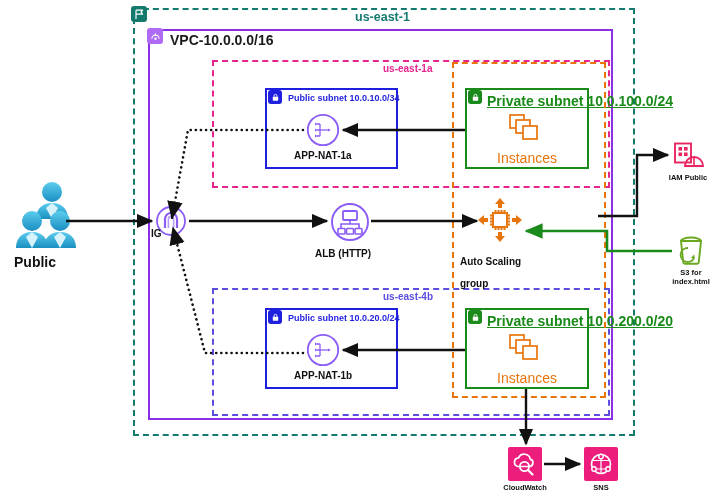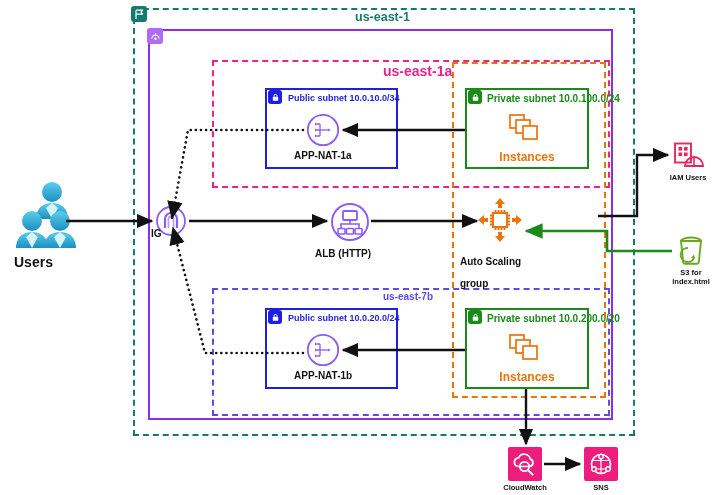--- a/index.html
+++ b/index.html
@@ -17,27 +17,27 @@
   .asg{border:2.5px dashed #e8740c;}
   .pub-subnet{border:2.5px solid #1f1fe0;background:#fff;}
   .priv-subnet{border:2.5px solid #1a8a1a;background:#fff;}
 
   .corner-icon{position:absolute;width:16px;height:16px;border-radius:3px;
                display:flex;align-items:center;justify-content:center;}
 
   .lbl{position:absolute;font-weight:bold;white-space:nowrap;}
   .lbl-region{color:#157a6e;font-size:12.5px;}
   .lbl-vpc{color:#1a1a1a;font-size:14px;}
-  .lbl-az-a{color:#e6238f;font-size:14px;}
+  .lbl-az-a{color:#e6238f;font-size:10px;}
   .lbl-az-b{color:#5b4de0;font-size:10px;}
   .lbl-subnet-pub{color:#1f1fe0;font-size:9px;}
-  .lbl-subnet-priv{color:#1a8a1a;font-size:10px;}
+  .lbl-subnet-priv{color:#1a8a1a;font-size:14px;text-decoration:underline;}
   .lbl-node{color:#111;font-size:10px;text-align:left;}
   .lbl-node-sm{color:#111;font-size:7.5px;text-align:center;line-height:9px;}
-  .lbl-inst{color:#e8740c;font-size:12px;font-weight:bold;text-align:center;}
+  .lbl-inst{color:#e8740c;font-size:14px;font-weight:normal;text-align:center;}
   .lbl-users{color:#111;font-size:14px;font-weight:bold;}
 
   svg.ov{position:absolute;left:0;top:0;width:720px;height:495px;overflow:visible;
          pointer-events:none;}
 </style>
 </head>
 <body>
 
 <div id="canvas">
 
@@ -50,20 +50,21 @@
   <div class="lbl lbl-region" style="left:355px;top:10px;">us-east-1</div>
 
   <div class="box vpc" style="left:148px;top:29px;width:465px;height:391px;"></div>
   <div class="corner-icon" style="left:147px;top:28px;background:#b06bf5;">
     <svg width="11" height="11" viewBox="0 0 12 12">
       <path d="M2 8.5 a4 4 0 0 1 8 0" stroke="#fff" stroke-width="1.1" fill="none"></path>
       <circle cx="6" cy="8.5" r="1.3" fill="#fff"></circle>
       <path d="M6 4.5 v-2" stroke="#fff" stroke-width="1.1"></path>
     </svg>
   </div>
+  <div class="lbl lbl-vpc" style="left:170px;top:32px;">VPC-10.0.0.0/16</div>
 
   <div class="box az-a" style="left:212px;top:60px;width:398px;height:128px;"></div>
   <div class="lbl lbl-az-a" style="left:383px;top:63px;">us-east-1a</div>
 
   <div class="box pub-subnet" style="left:265px;top:88px;width:133px;height:81px;"></div>
   <div class="corner-icon" style="left:268px;top:90px;width:14px;height:14px;background:#1f1fe0;">
     <svg width="9" height="9" viewBox="0 0 10 10">
         <rect x="2" y="4.3" width="6" height="4.4" rx="0.7" fill="#fff"></rect>
       <path d="M3.4 4.3 V3.1 a1.6 1.6 0 0 1 3.2 0 V4.3" stroke="#fff" stroke-width="1" fill="none"></path>
       </svg>
@@ -100,21 +101,21 @@
   <div style="position:absolute;left:508px;top:113px;">
     <svg width="36" height="32" viewBox="0 0 36 32" fill="none" stroke="#e8740c" stroke-width="1.7">
       <rect x="2" y="2" width="14" height="13"></rect>
       <rect x="8" y="7" width="14" height="13" fill="#fff"></rect>
       <rect x="15" y="13" width="14" height="13" fill="#fff"></rect>
     </svg>
   </div>
   <div class="lbl lbl-inst" style="left:497px;top:150px;width:60px;">Instances</div>
 
   <div class="box az-b" style="left:212px;top:288px;width:398px;height:128px;"></div>
-  <div class="lbl lbl-az-b" style="left:383px;top:291px;">us-east-7b</div>
+  <div class="lbl lbl-az-b" style="left:383px;top:291px;">us-east-4b</div>
 
   <div class="box pub-subnet" style="left:265px;top:308px;width:133px;height:81px;"></div>
   <div class="corner-icon" style="left:268px;top:310px;width:14px;height:14px;background:#1f1fe0;">
     <svg width="9" height="9" viewBox="0 0 10 10">
         <rect x="2" y="4.3" width="6" height="4.4" rx="0.7" fill="#fff"></rect>
       <path d="M3.4 4.3 V3.1 a1.6 1.6 0 0 1 3.2 0 V4.3" stroke="#fff" stroke-width="1" fill="none"></path>
       </svg>
   </div>
   <div class="lbl lbl-subnet-pub" style="left:288px;top:313px;">Public subnet 10.0.20.0/24</div>
 
@@ -194,21 +195,21 @@
         <path d="M22 52 c-11 0 -16 7 -16 16 h32 c0 -9 -5 -16 -16 -16z" fill="url(#ug)"></path>
         <path d="M22 52 l-6 5 l6 11 l6 -11 z" fill="#d7f2fb"></path>
       </g>
       <g>
         <circle cx="50" cy="41" r="10" fill="url(#ug)"></circle>
         <path d="M50 52 c-11 0 -16 7 -16 16 h32 c0 -9 -5 -16 -16 -16z" fill="url(#ug)"></path>
         <path d="M50 52 l-6 5 l6 11 l6 -11 z" fill="#d7f2fb"></path>
       </g>
     </svg>
   </div>
-  <div class="lbl lbl-users" style="left:14px;top:254px;">Users</div>
+  <div class="lbl lbl-users" style="left:14px;top:254px;">Public</div>
 
   <div style="position:absolute;left:155px;top:205px;">
     <svg width="32" height="32" viewBox="0 0 32 32">
       <circle cx="16" cy="16" r="14" fill="#fff" stroke="#8b5cf6" stroke-width="1.8"></circle>
       <path d="M10 23 V14 a6 6 0 0 1 12 0 V23" stroke="#8b5cf6" stroke-width="2.2" fill="none"></path>
       <path d="M13.4 23 V14 a2.6 2.6 0 0 1 5.2 0 V23" stroke="#b79bf8" stroke-width="1.6" fill="none"></path>
     </svg>
   </div>
   <div class="lbl lbl-node" style="left:151px;top:228px;width:40px;">IG</div>
 
@@ -230,21 +231,21 @@
       <g fill="#e8265f">
         <rect x="6.5" y="5" width="3.6" height="3.6"></rect>
           <rect x="12" y="5" width="3.6" height="3.6"></rect>
         <rect x="6.5" y="10.5" width="3.6" height="3.6"></rect>
           <rect x="12" y="10.5" width="3.6" height="3.6"></rect>
       </g>
       <path d="M13 24 a9 9 0 0 1 18 0 z" fill="none" stroke="#e8265f" stroke-width="1.9"></path>
       <path d="M22 15.3 v8.7" stroke="#e8265f" stroke-width="1.6"></path>
     </svg>
   </div>
-  <div class="lbl lbl-node-sm" style="left:655px;top:173px;width:66px;">IAM Users</div>
+  <div class="lbl lbl-node-sm" style="left:655px;top:173px;width:66px;">IAM Public</div>
 
   <div style="position:absolute;left:675px;top:236px;">
     <svg width="32" height="32" viewBox="0 0 32 32">
       <path d="M6 5 h20 l-2.2 21 a2 2 0 0 1 -2 1.8 H10.2 a2 2 0 0 1 -2 -1.8 z" fill="none" stroke="#6aa820" stroke-width="1.9"></path>
       <path d="M6 5 a10 3.5 0 0 1 20 0" fill="none" stroke="#6aa820" stroke-width="1.9"></path>
       <path d="M13 12 a7 7 0 1 0 6 10" fill="none" stroke="#6aa820" stroke-width="1.8"></path>
       <path d="M19 18.5 l1 4 l-4 -0.6 z" fill="#6aa820"></path>
     </svg>
   </div>
   <div class="lbl lbl-node-sm" style="left:658px;top:268px;width:66px;">S3 for</div>

